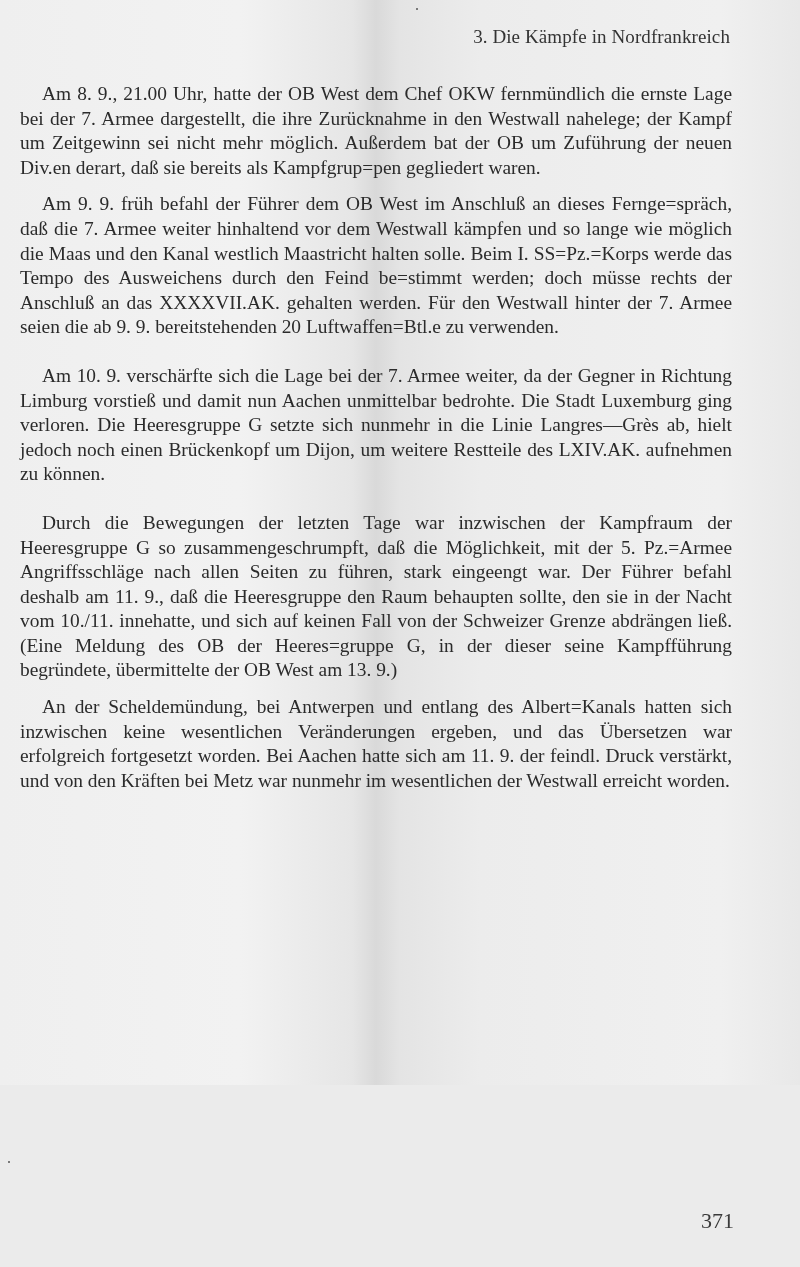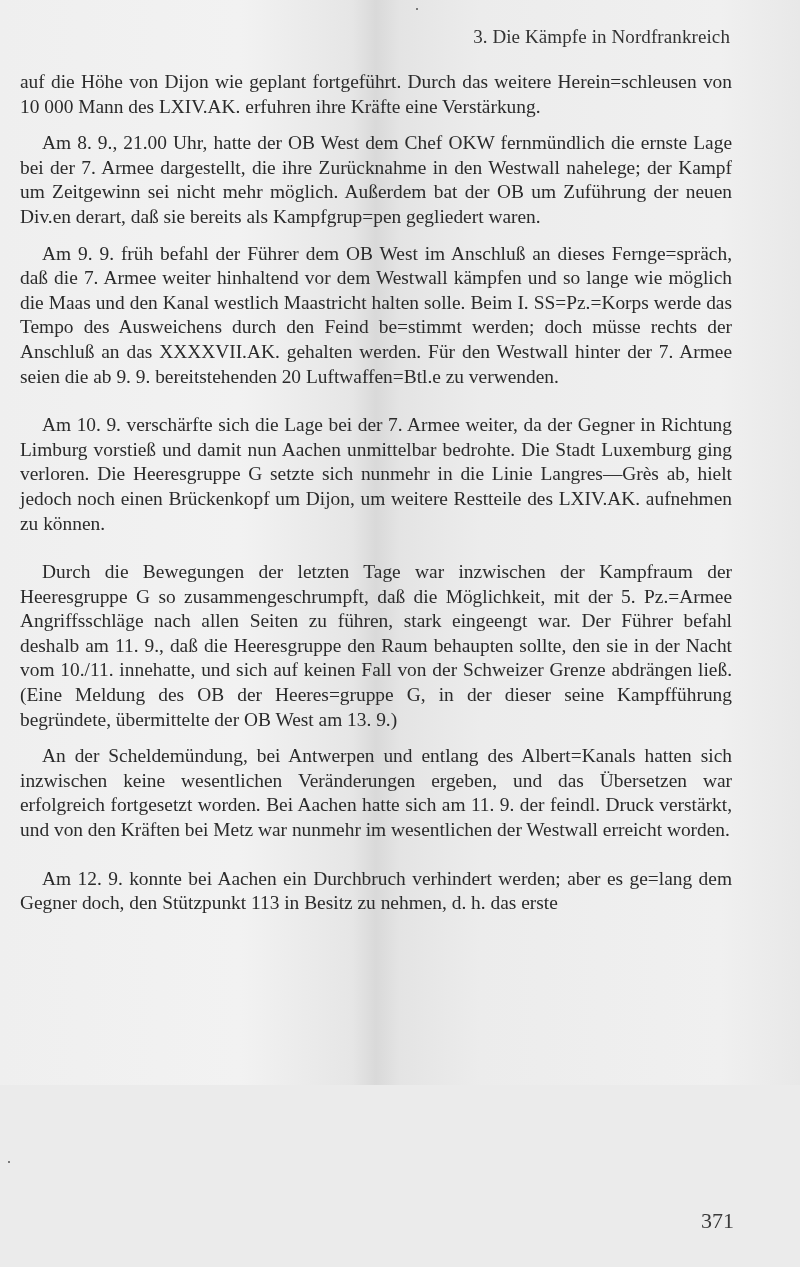--- a/index.html
+++ b/index.html
@@ -78,26 +78,24 @@
     }
   </style>
 </head>
 <body>
 
 <div class="page">
 
   <div class="running-head">3. Die Kämpfe in Nordfrankreich</div>
 
   <div class="body-text">
-    <p class="first">auf die Höhe von Dijon wie geplant fortgeführt. Durch das weitere Herein=schleusen von 10 000 Mann des LXIV.AK. erfuhren ihre Kräfte eine Verstärkung.</p>
     <p class="gap-small">Am 8. 9., 21.00 Uhr, hatte der OB West dem Chef OKW fernmündlich die ernste Lage bei der 7. Armee dargestellt, die ihre Zurücknahme in den Westwall nahelege; der Kampf um Zeitgewinn sei nicht mehr möglich. Außerdem bat der OB um Zuführung der neuen Div.en derart, daß sie bereits als Kampfgrup=pen gegliedert waren.</p>
     <p class="gap-small">Am 9. 9. früh befahl der Führer dem OB West im Anschluß an dieses Fernge=spräch, daß die 7. Armee weiter hinhaltend vor dem Westwall kämpfen und so lange wie möglich die Maas und den Kanal westlich Maastricht halten solle. Beim I. SS=Pz.=Korps werde das Tempo des Ausweichens durch den Feind be=stimmt werden; doch müsse rechts der Anschluß an das XXXXVII.AK. gehalten werden. Für den Westwall hinter der 7. Armee seien die ab 9. 9. bereitstehenden 20 Luftwaffen=Btl.e zu verwenden.</p>
     <p class="gap">Am 10. 9. verschärfte sich die Lage bei der 7. Armee weiter, da der Gegner in Richtung Limburg vorstieß und damit nun Aachen unmittelbar bedrohte. Die Stadt Luxemburg ging verloren. Die Heeresgruppe G setzte sich nunmehr in die Linie Langres—Grès ab, hielt jedoch noch einen Brückenkopf um Dijon, um weitere Restteile des LXIV.AK. aufnehmen zu können.</p>
     <p class="gap">Durch die Bewegungen der letzten Tage war inzwischen der Kampfraum der Heeresgruppe G so zusammengeschrumpft, daß die Möglichkeit, mit der 5. Pz.=Armee Angriffsschläge nach allen Seiten zu führen, stark eingeengt war. Der Führer befahl deshalb am 11. 9., daß die Heeresgruppe den Raum behaupten sollte, den sie in der Nacht vom 10./11. innehatte, und sich auf keinen Fall von der Schweizer Grenze abdrängen ließ. (Eine Meldung des OB der Heeres=gruppe G, in der dieser seine Kampfführung begründete, übermittelte der OB West am 13. 9.)</p>
     <p class="gap-small">An der Scheldemündung, bei Antwerpen und entlang des Albert=Kanals hatten sich inzwischen keine wesentlichen Veränderungen ergeben, und das Übersetzen war erfolgreich fortgesetzt worden. Bei Aachen hatte sich am 11. 9. der feindl. Druck verstärkt, und von den Kräften bei Metz war nunmehr im wesentlichen der Westwall erreicht worden.</p>
-    <p class="gap">Am 12. 9. konnte bei Aachen ein Durchbruch verhindert werden; aber es ge=lang dem Gegner doch, den Stützpunkt 113 in Besitz zu nehmen, d. h. das erste</p>
   </div>
 
   <div class="folio">371</div>
 
   <span class="speck" style="left:416px; top:8px;"></span>
   <span class="speck" style="left:8px; top:1161px;"></span>
 </div>
 
 </body></html>

